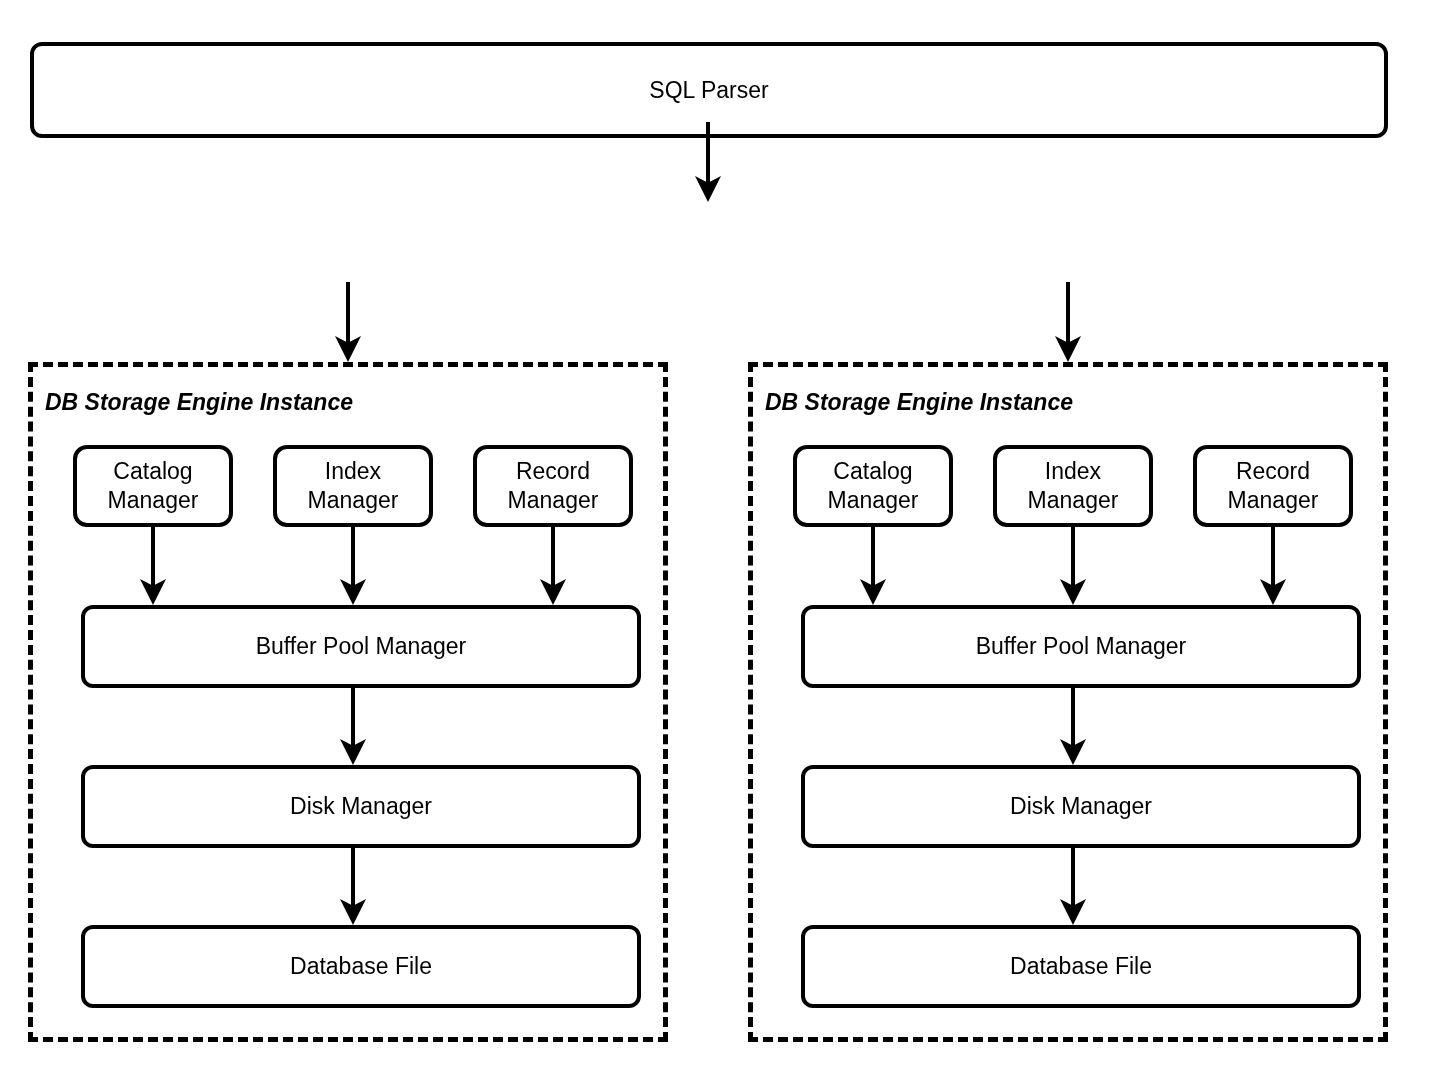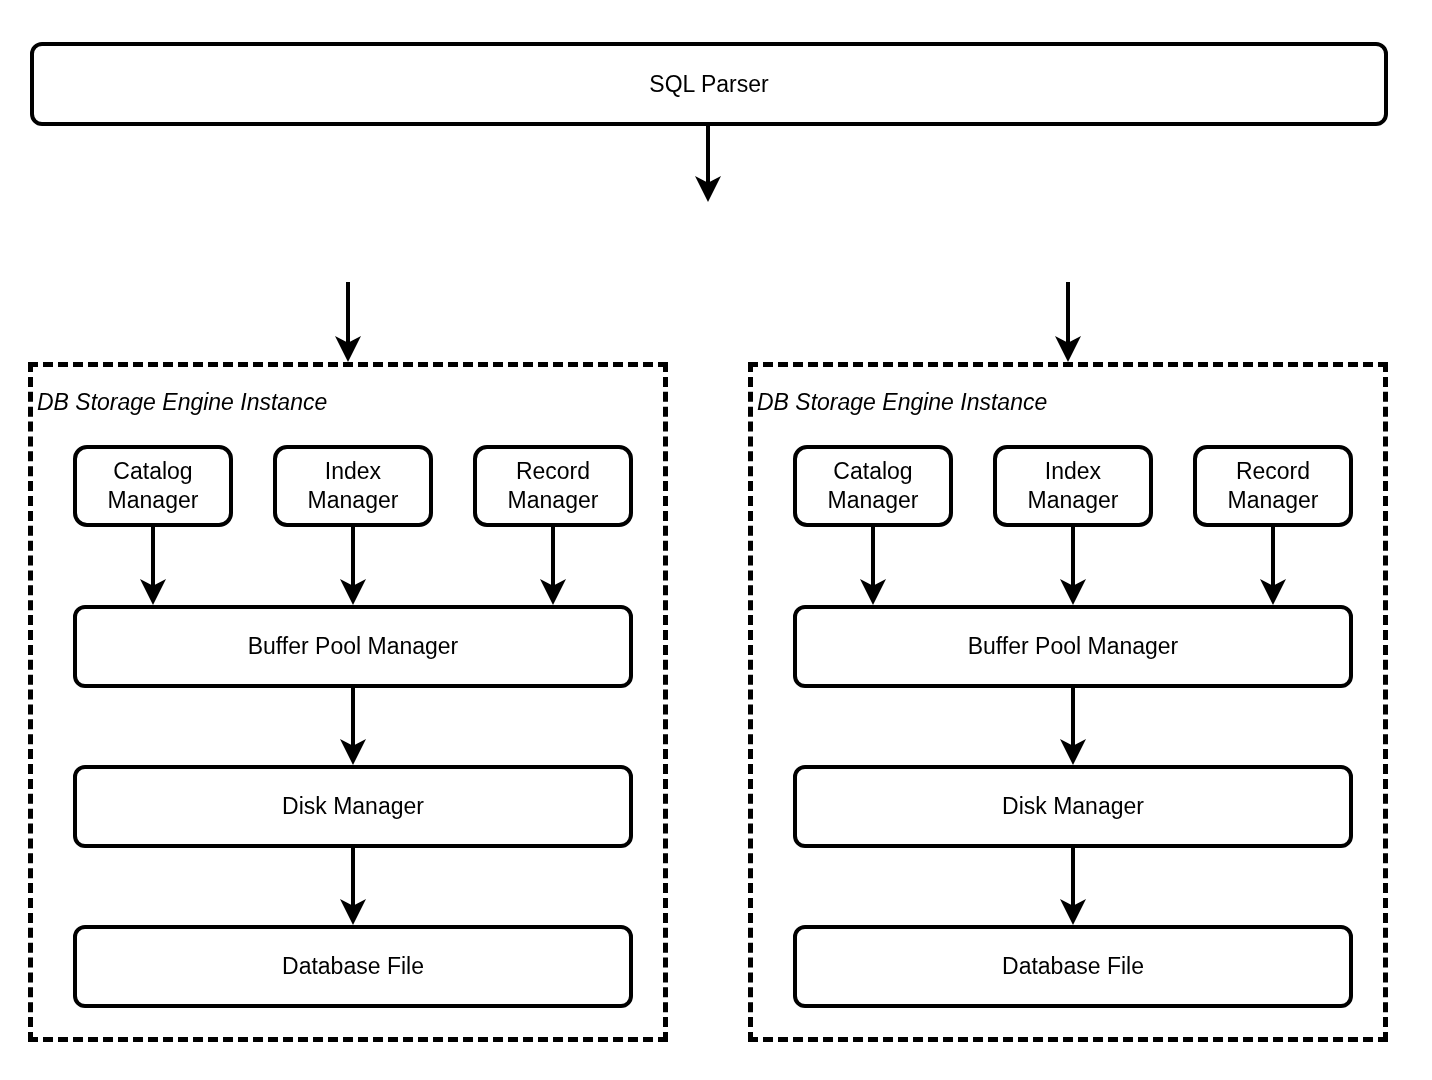--- a/index.html
+++ b/index.html
@@ -18,36 +18,36 @@
     background: #ffffff;
     border: 4px solid #000000;
     display: flex;
     align-items: center;
     justify-content: center;
     text-align: center;
     font-size: 23px;
     line-height: 1.25;
     color: #000000;
   }
-  .box.wide { left: 30px; width: 1358px; height: 84px; border-radius: 12px; }
-  .box.mid  { left: 40px; width: 560px;  height: 83px; border-radius: 12px; }
+  .box.wide { left: 30px; width: 1358px; height: 96px; border-radius: 12px; }
+  .box.mid  { left: 48px; width: 560px;  height: 83px; border-radius: 12px; }
   .box.small{ top: 78px;  width: 160px;  height: 82px; border-radius: 14px; padding: 0 16px; }
   .engine {
     position: absolute;
     width: 640px;
     height: 680px;
     border: 5px dashed #000000;
     background: #ffffff;
   }
   .engine-title {
     position: absolute;
-    left: 4px;
+    left: 12px;
     top: 22px;
     font-size: 23px;
-    font-weight: normal;
+    font-weight: bold;
     font-style: italic;
     white-space: nowrap;
   }
   .arrow { position: absolute; width: 26px; }
   .arrow .line {
     position: absolute;
     left: 50%;
     transform: translateX(-50%);
     top: 0;
     bottom: 16px;

